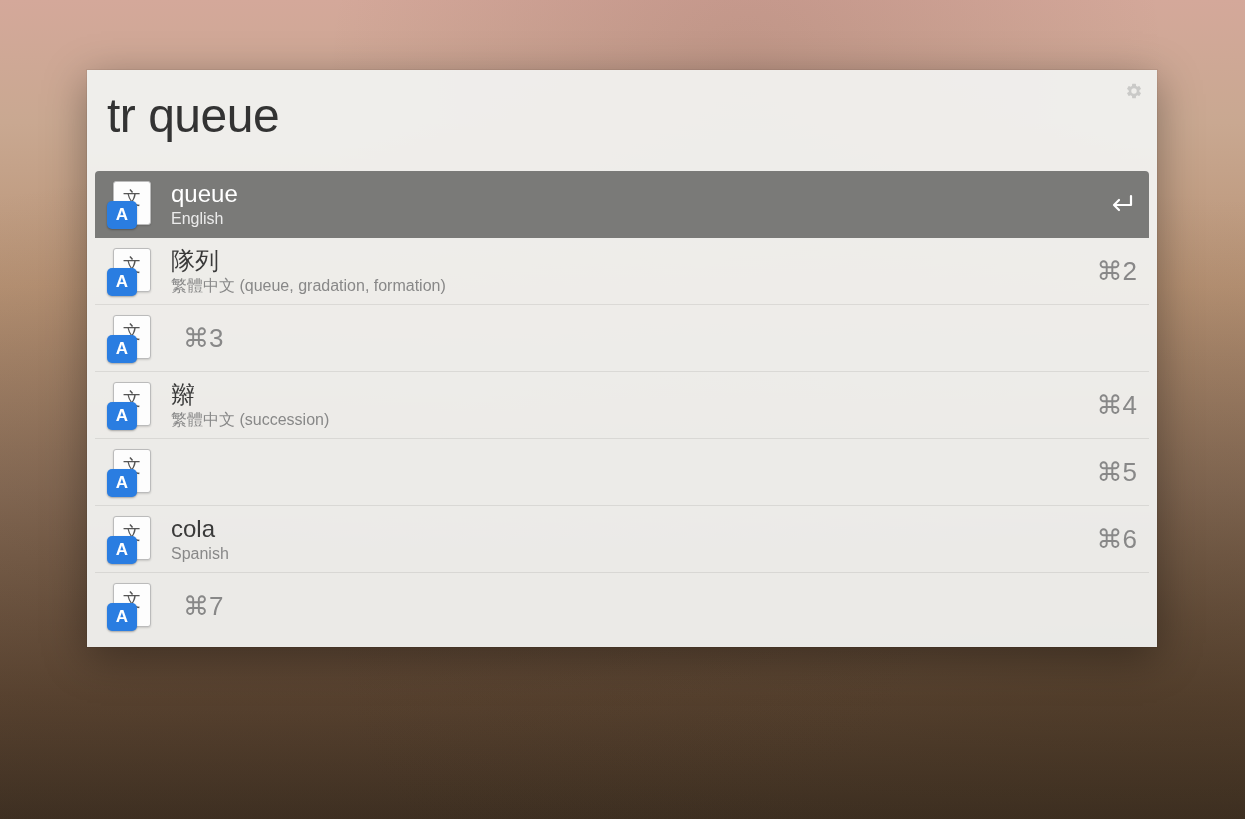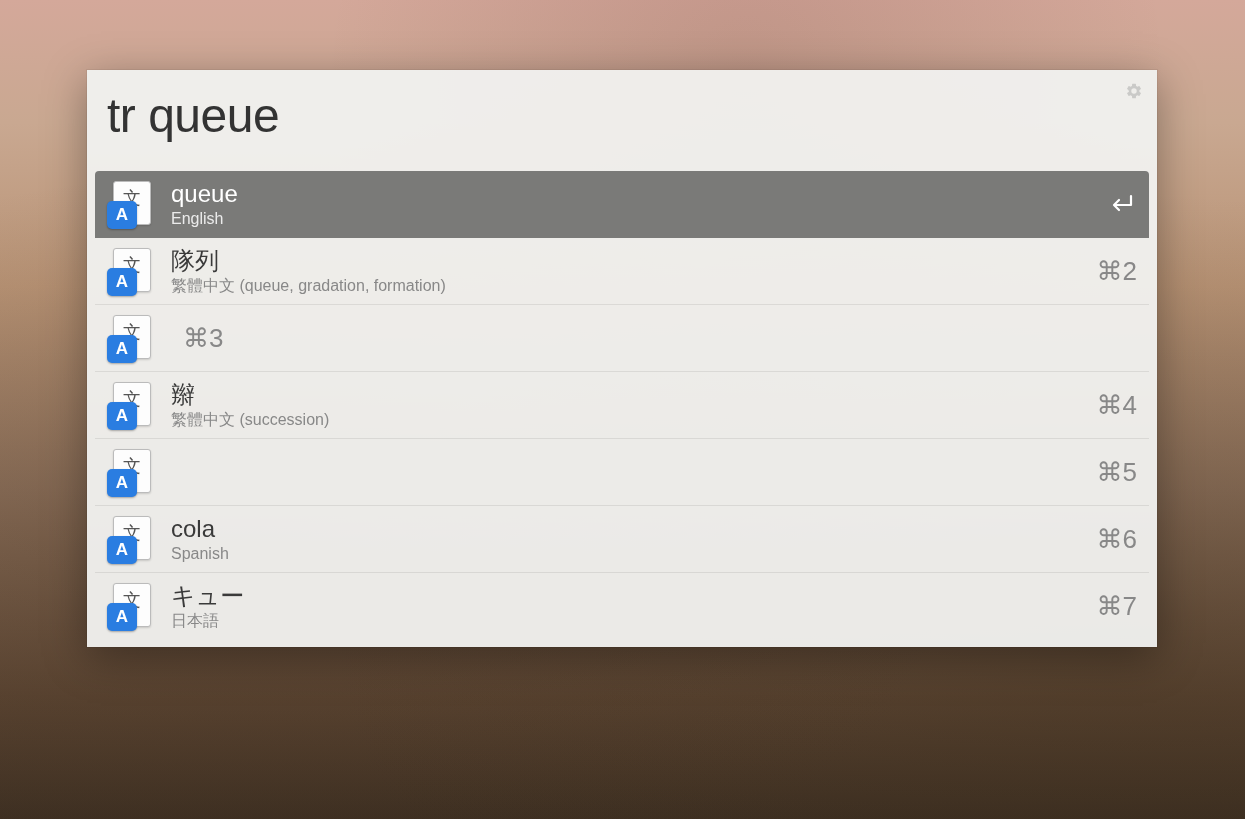--- a/index.html
+++ b/index.html
@@ -266,21 +266,17 @@
           <div class="row-title">cola</div>
           <div class="row-sub">Spanish</div>
         </div>
         <div class="row-shortcut">⌘6</div>
       </div>
       <div class="result-row">
         <div class="row-icon">
           <div class="page"></div>
           <div class="badge">A</div>
         </div>
-        <div class="row-text">
-          <div class="row-title">キュー</div>
-          <div class="row-sub">日本語</div>
-        </div>
         <div class="row-shortcut">⌘7</div>
       </div>
     </div>
 
 </div>
 
 </body></html>

